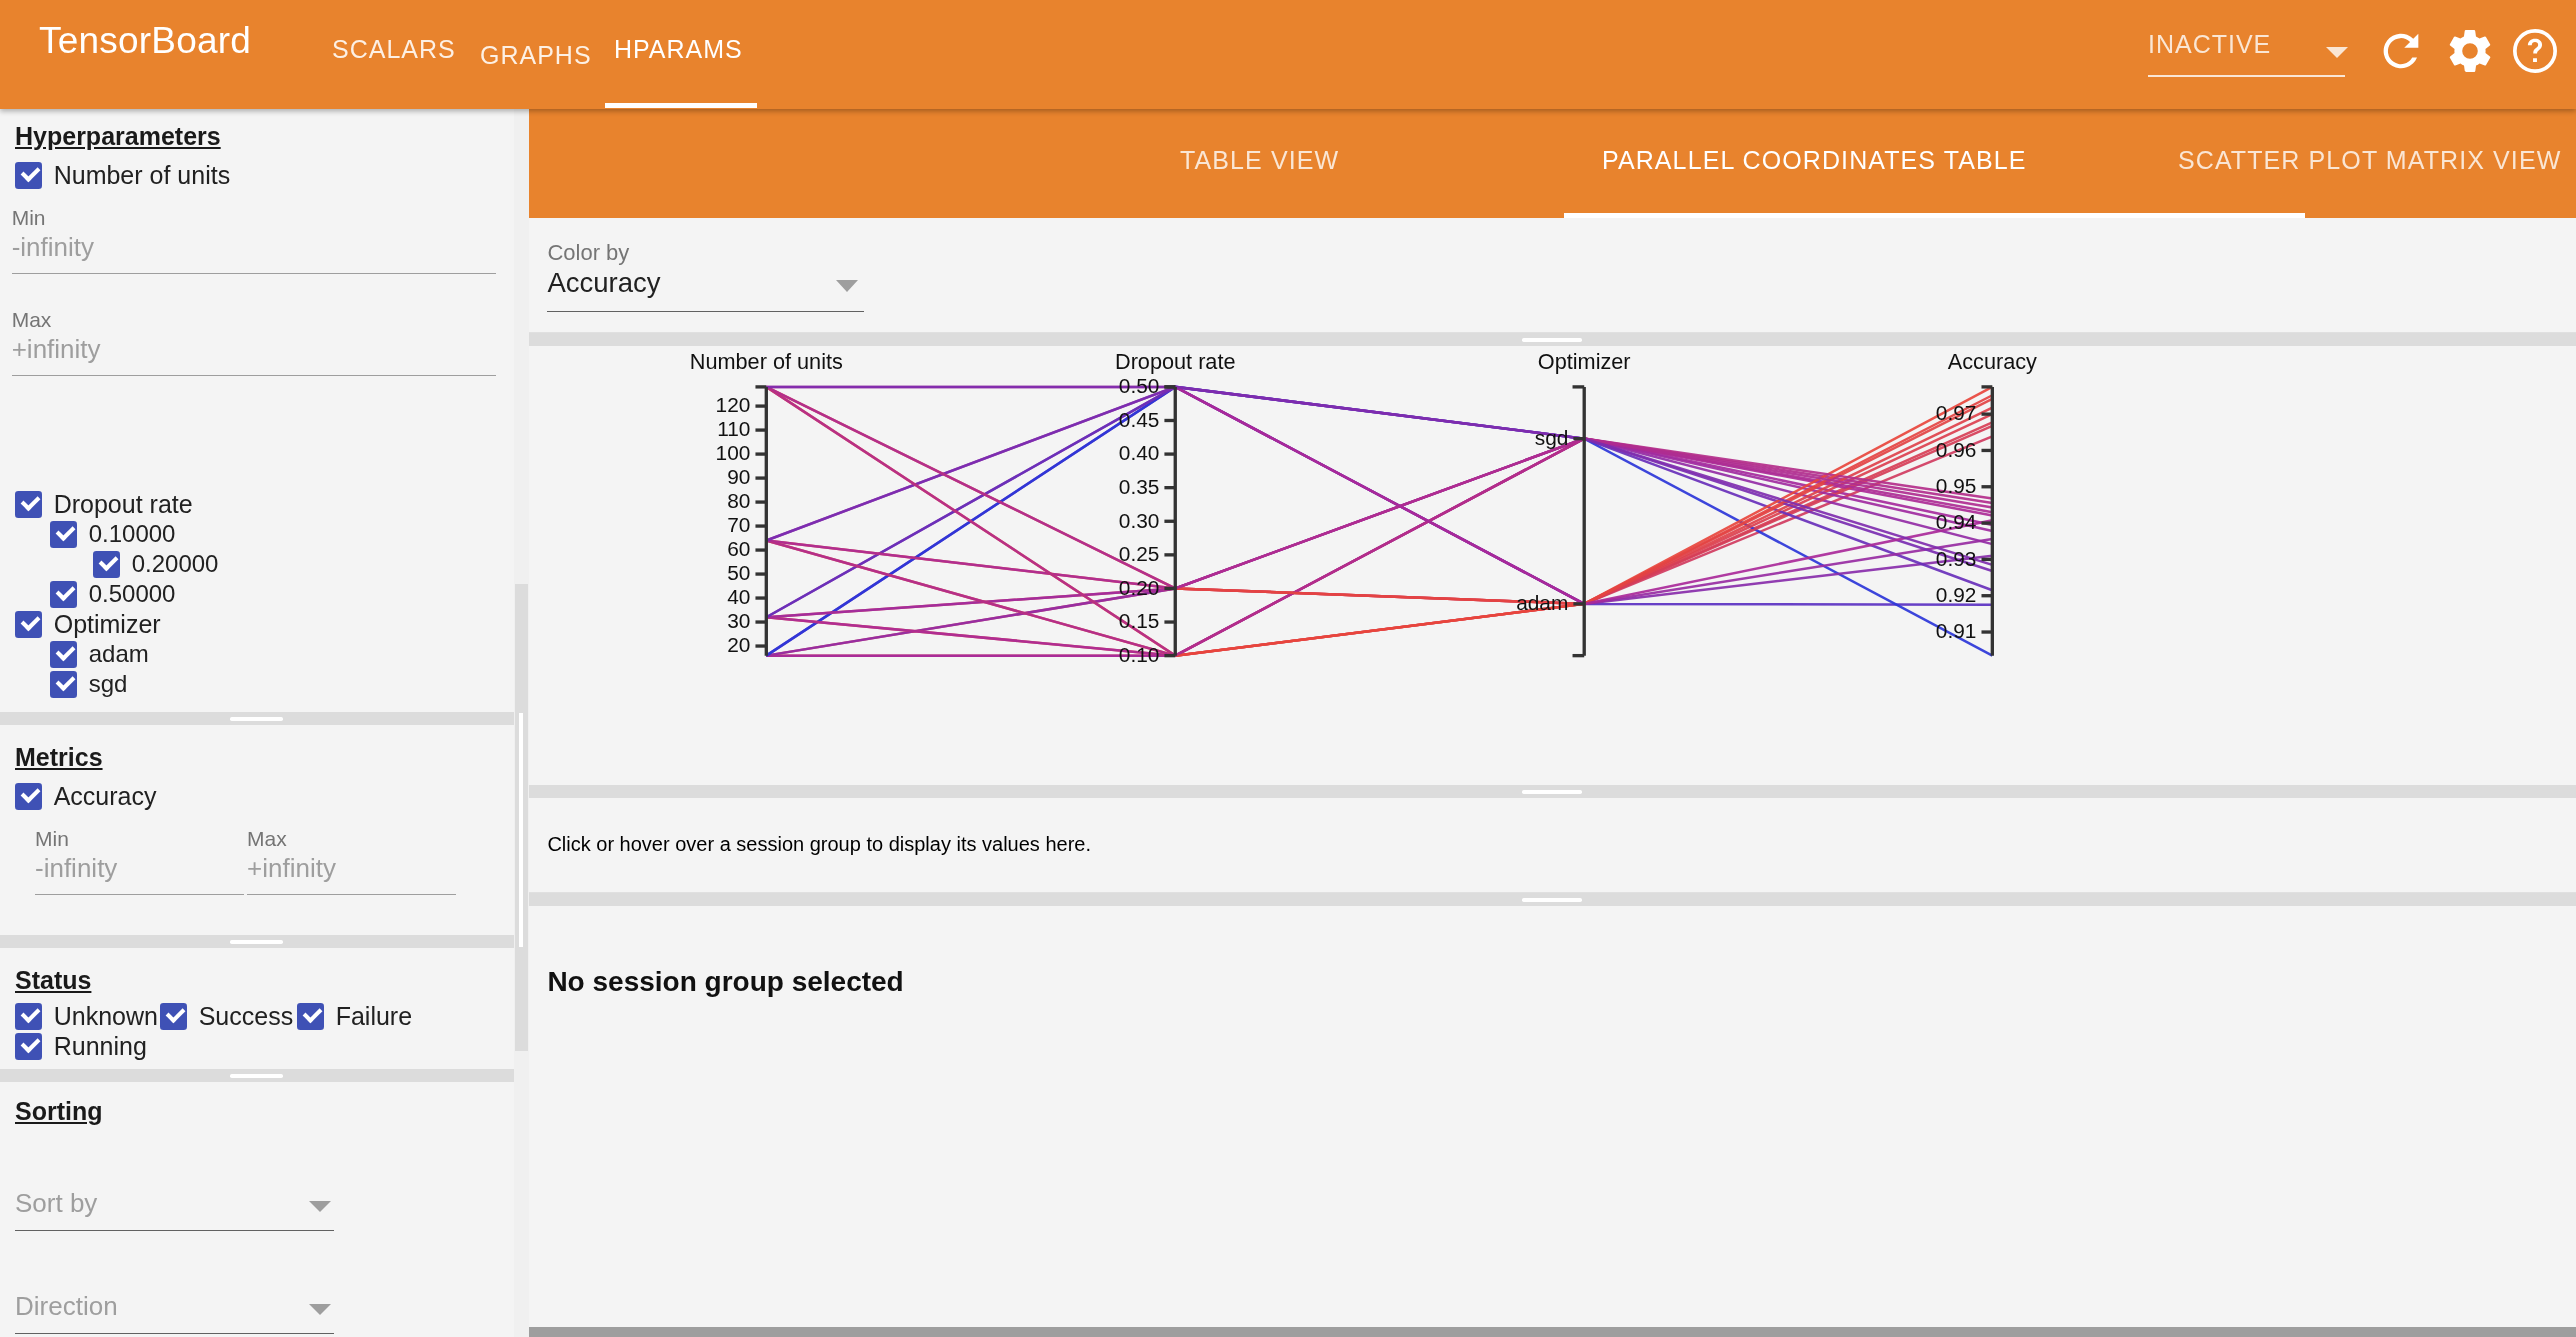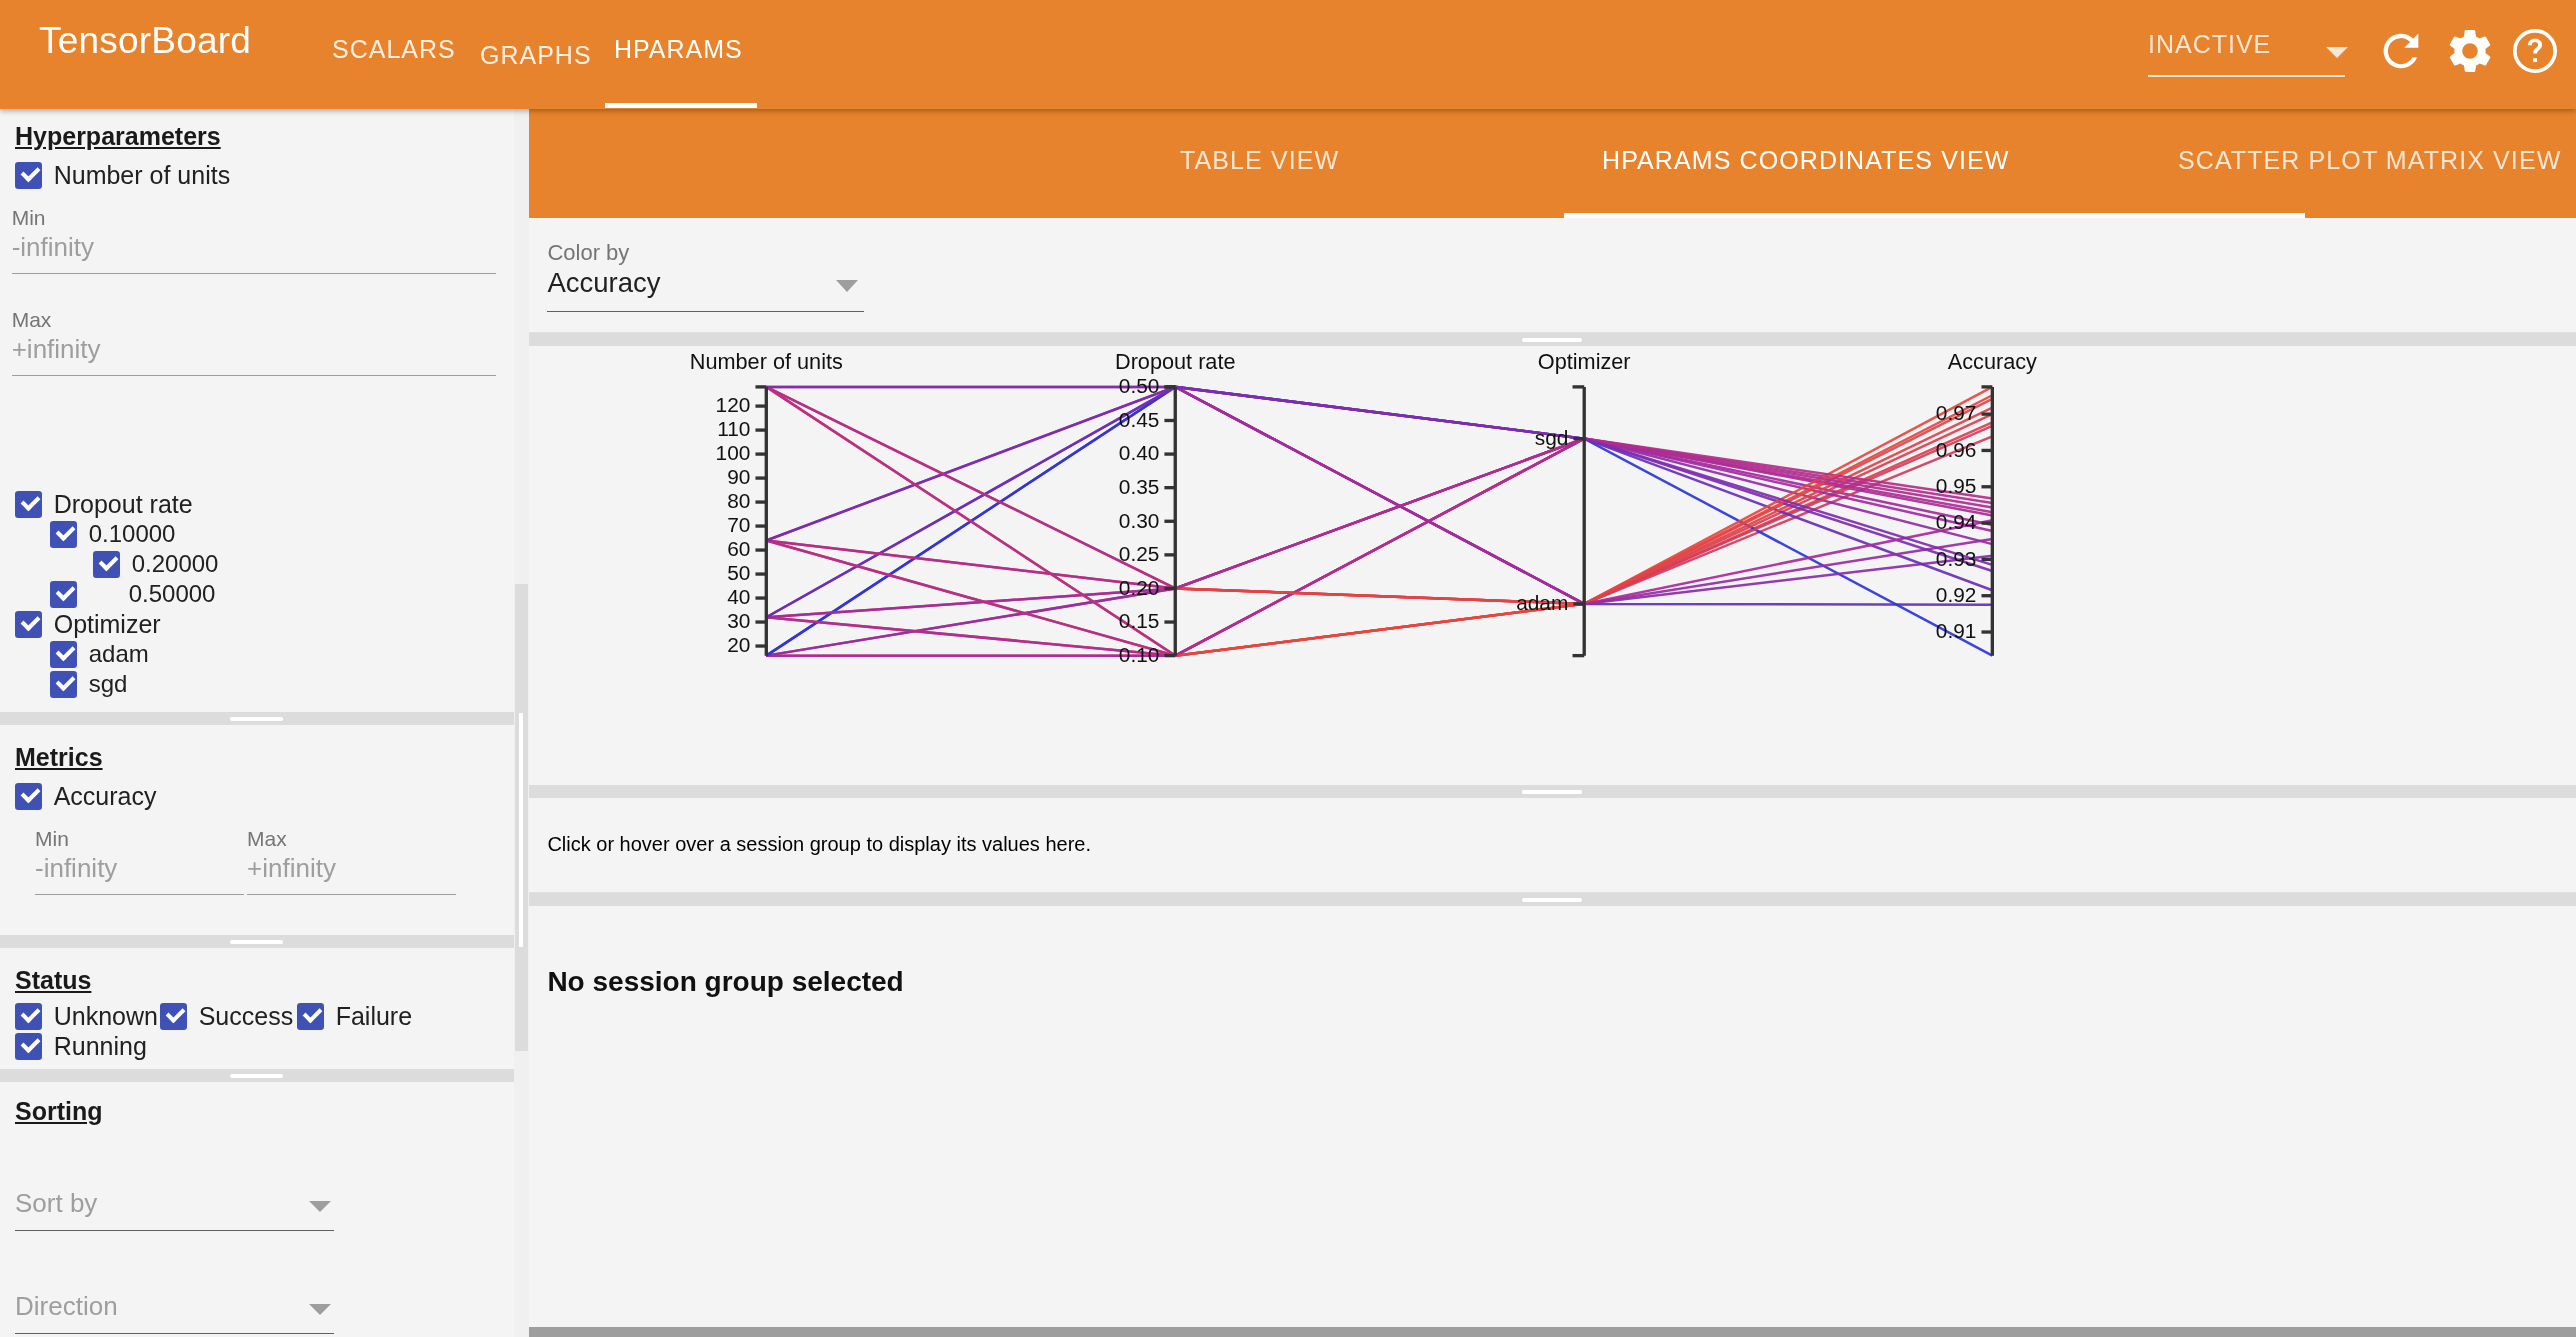--- a/index.html
+++ b/index.html
@@ -245,21 +245,21 @@
       <div class="cblabel">Dropout rate</div>
     </div>
     <div class="cbrow" style="left:50px; top:22px;">
       <div class="cb"></div>
       <div class="cblabel sm">0.10000</div>
     </div>
     <div class="cbrow" style="left:50px; top:52px;padding-left:43px;">
       <div class="cb"></div>
       <div class="cblabel sm">0.20000</div>
     </div>
-    <div class="cbrow" style="left:50px; top:82px;gap:40px;">
+    <div class="cbrow" style="left:50px; top:82px;">
       <div class="cb"></div>
       <div class="cblabel sm">0.50000</div>
     </div>
 
     <div class="cbrow" style="left:15px; top:112px;">
       <div class="cb"></div>
       <div class="cblabel">Optimizer</div>
     </div>
     <div class="cbrow" style="left:50px; top:142px;">
       <div class="cb"></div>
@@ -327,21 +327,21 @@
 
 </div>
 
 <div id="sb-scrolltrack"></div>
 <div id="sb-scrollthumb"></div>
 
 <div id="main">
 
   <div id="viewtabs">
     <div class="vtab" style="left:651px;">TABLE VIEW</div>
-    <div class="vtab sel" style="left:1073px;">HPARAMS COORDINATES VIEW</div>
+    <div class="vtab sel" style="left:1073px;">PARALLEL COORDINATES TABLE</div>
     <div class="vtab" style="left:1649px;">SCATTER PLOT MATRIX VIEW</div>
     <div id="vtab-underline" style="left:1035px; top:104px; width:741px;"></div>
   </div>
 
   <div class="panel" style="top:109px; height:114px;">
     <div id="colorby-label">Color by</div>
     <div id="colorby-field">
       <div id="colorby-val">Accuracy</div>
       <div id="colorby-caret"></div>
     </div>

